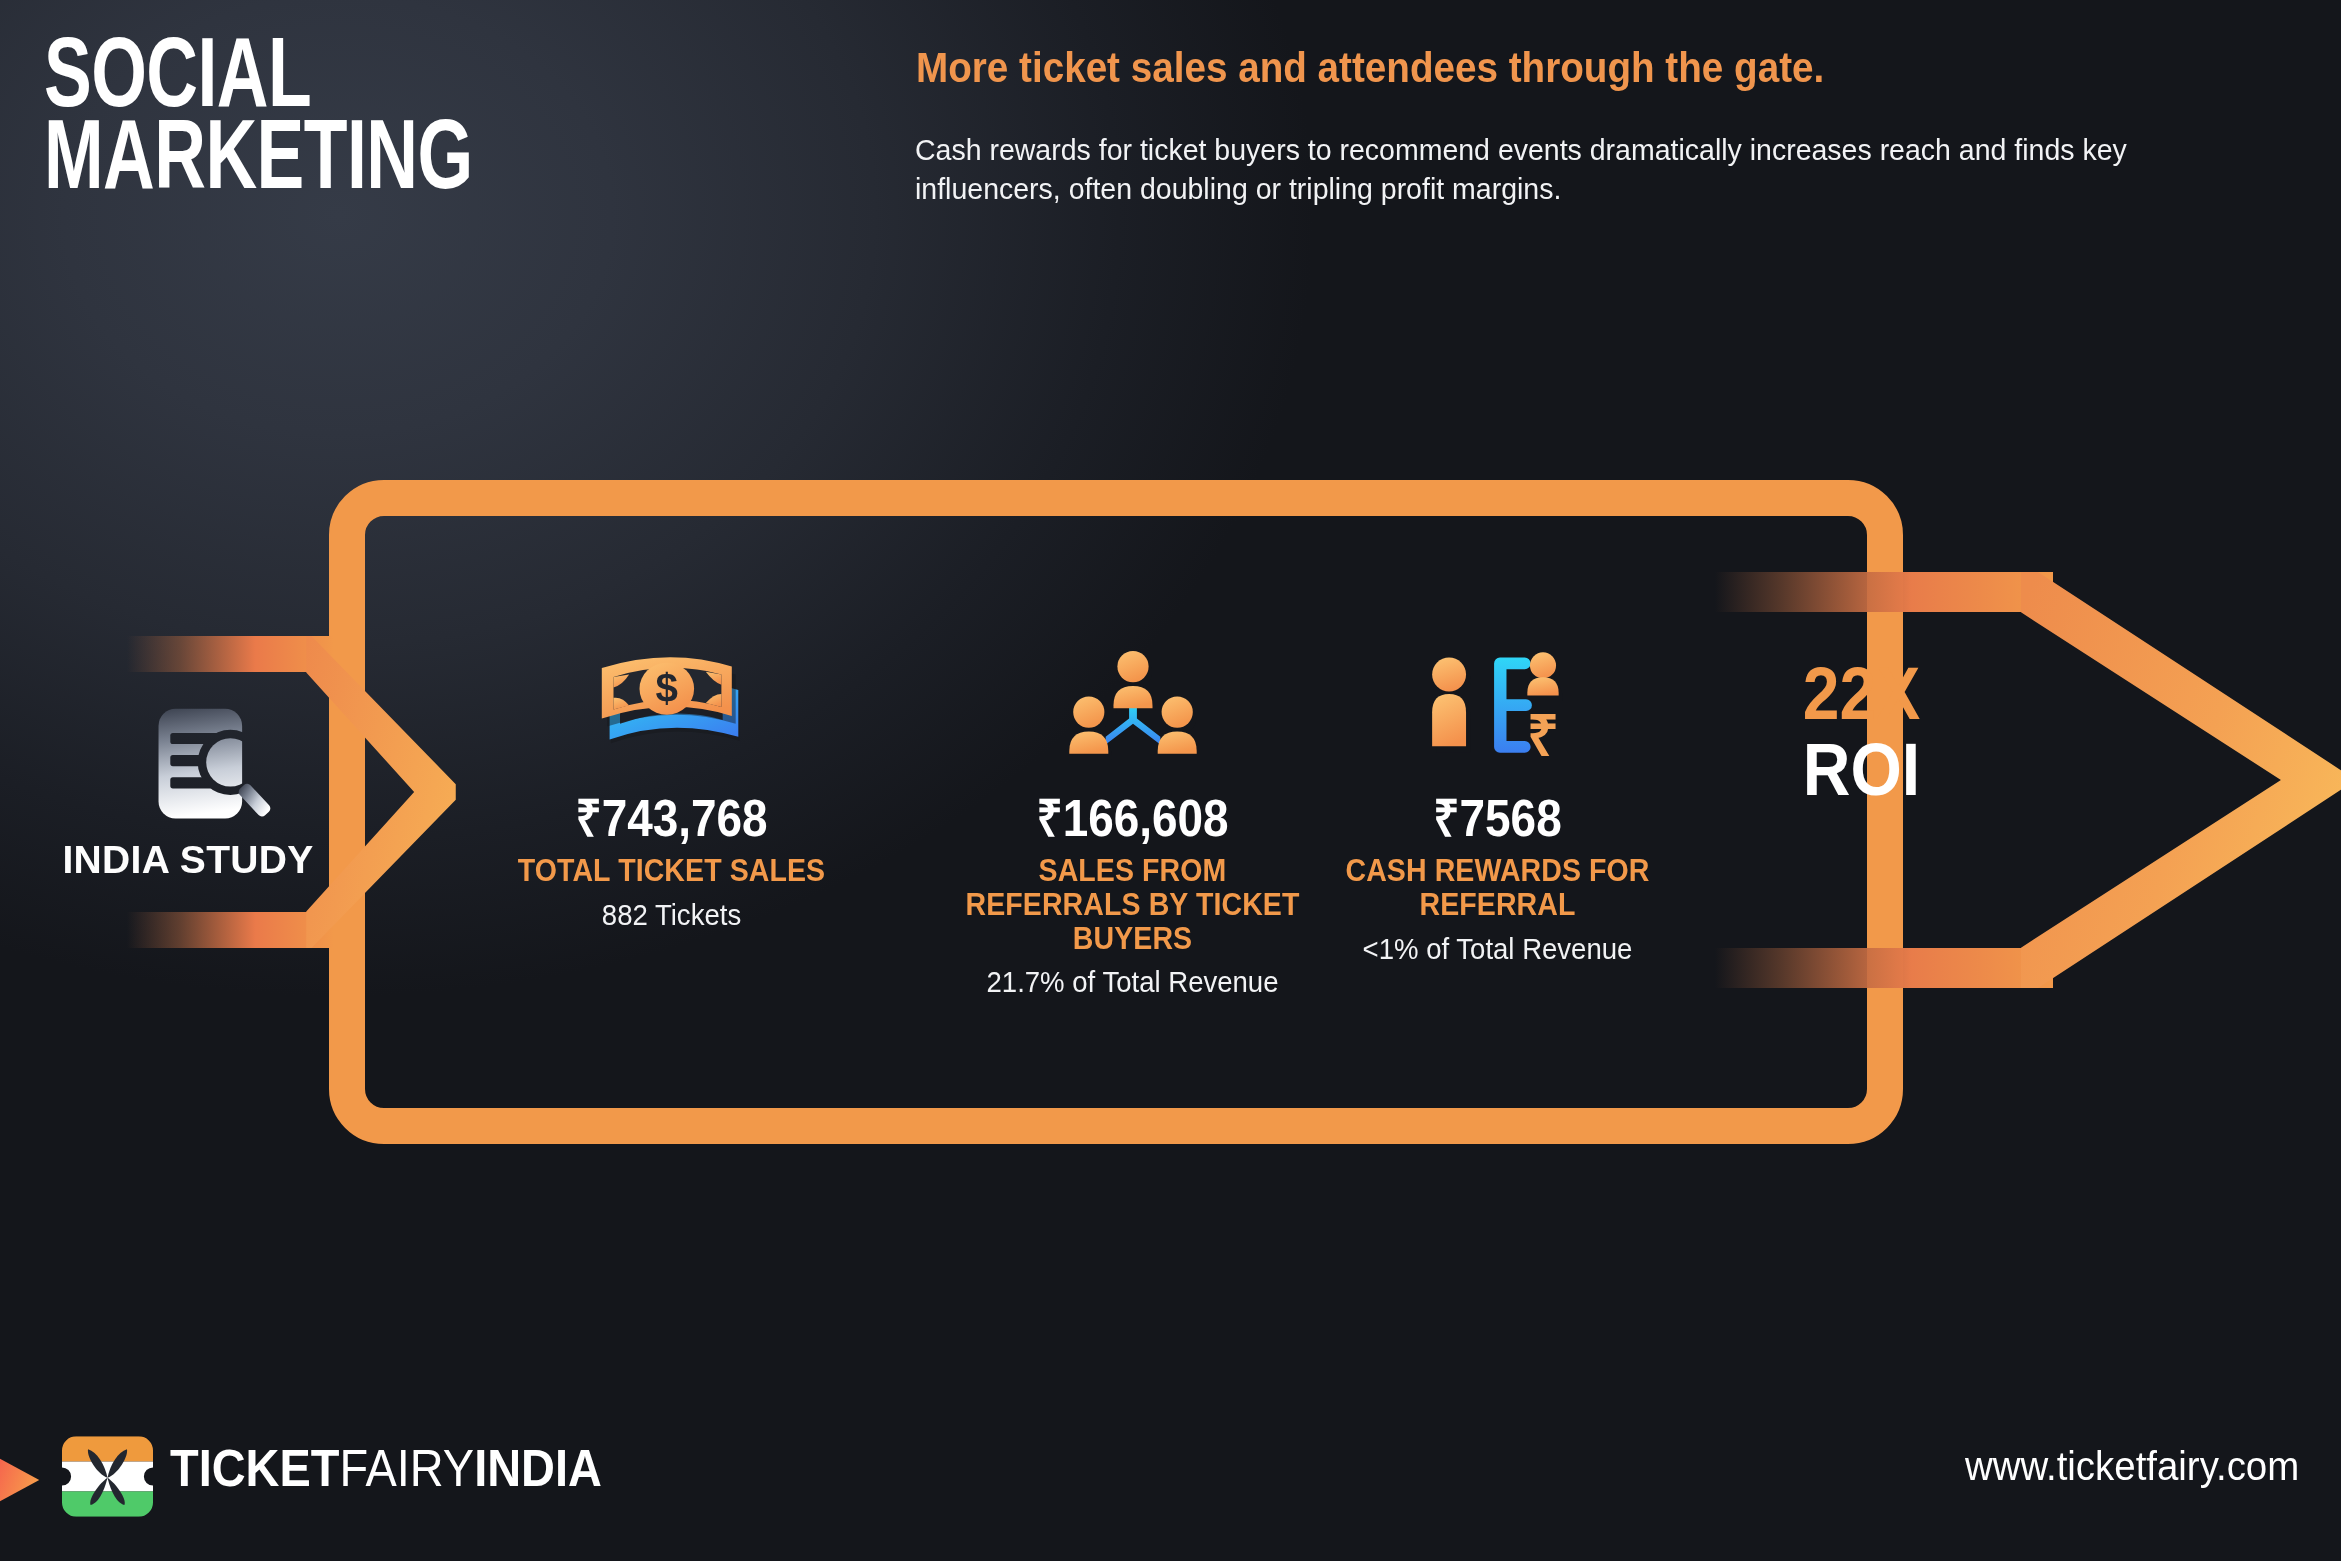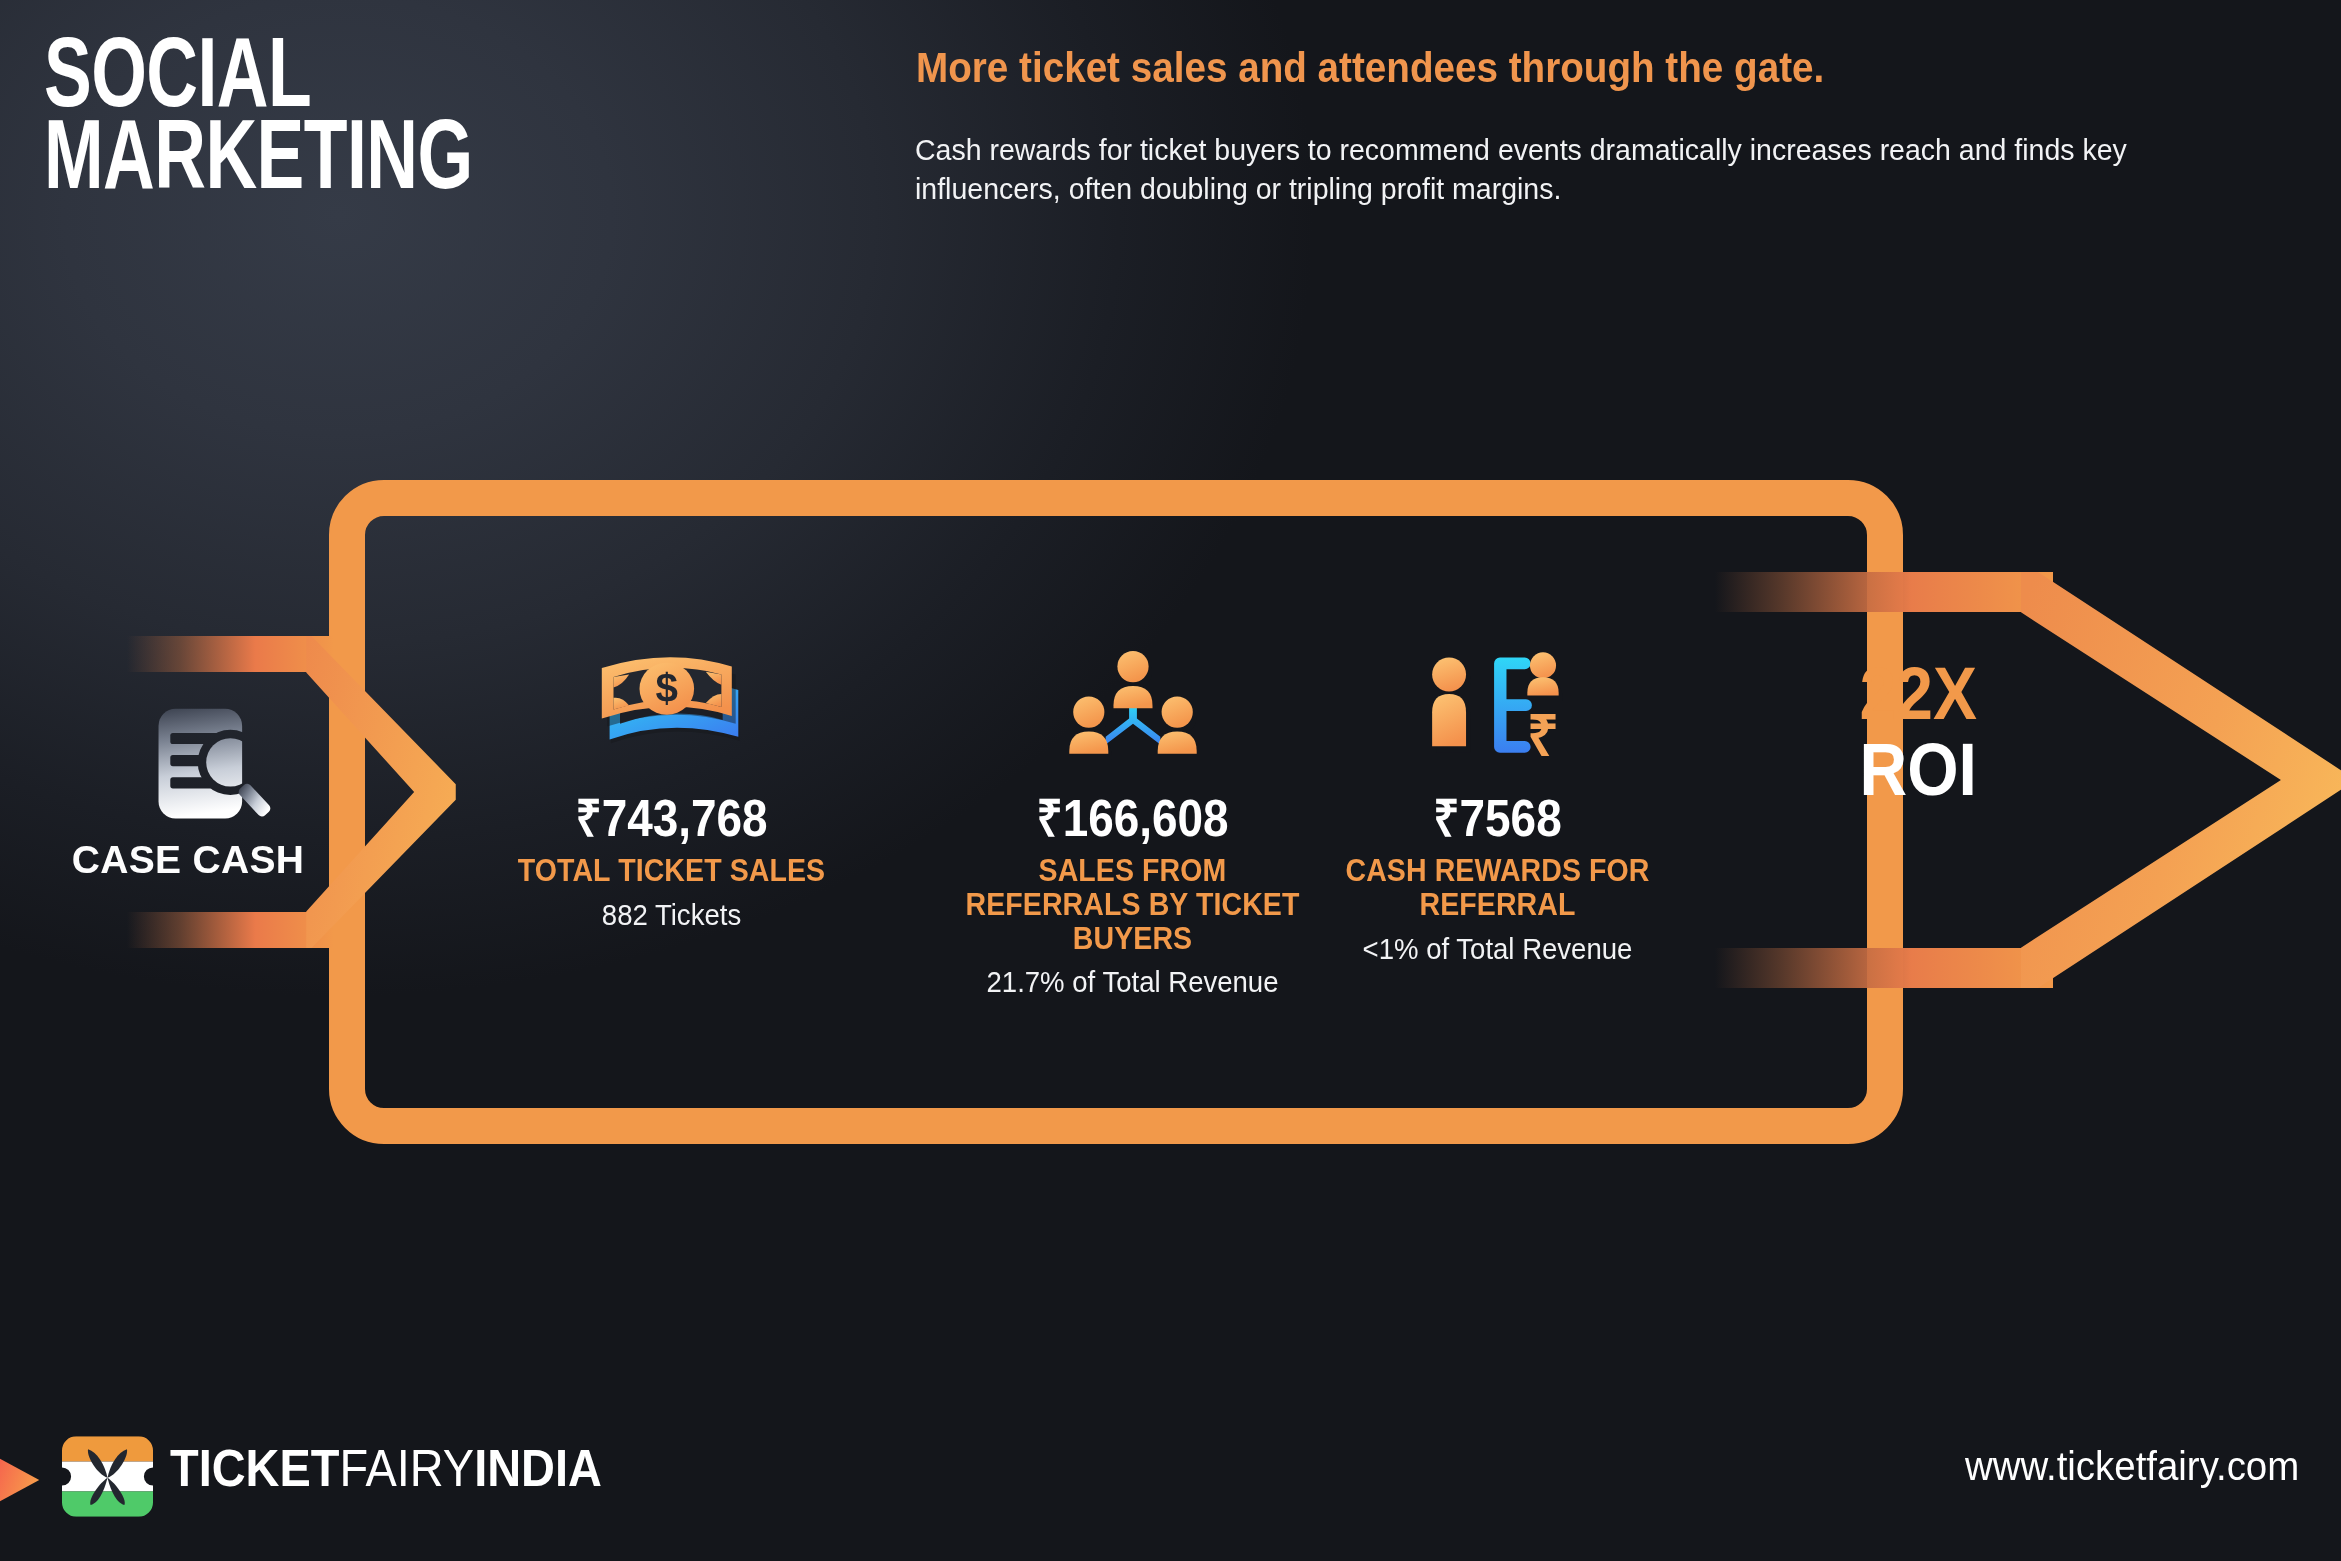--- a/index.html
+++ b/index.html
@@ -97,22 +97,22 @@
     width:627px; height:416px;
   }
   .rarrow .tail{
     position:absolute; height:40px; width:338px; left:0;
     background:linear-gradient(90deg, rgba(242,153,74,0) 0%, rgba(110,68,48,0.75) 20%, #e87c4a 58%, #f2994a 100%);
   }
   .rarrow .tail.t1{ top:0; }
   .rarrow .tail.t2{ bottom:0; }
   .rarrow .body{ position:absolute; left:306px; top:0; width:321px; height:416px; }
   .roi-wrap{
-    position:absolute; left:1840px; top:656px;
-    width:325px; 
+    position:absolute; left:1699px; top:656px;
+    width:325px; text-align:center;
   }
   .roi-x{
     color:#f2994a; font-weight:700; font-size:75px; line-height:1.0;
     transform:scaleX(0.88); transform-origin:center;
   }
   .roi-t{
     color:#ffffff; font-weight:700; font-size:75px; line-height:1.02;
     transform:scaleX(0.88); transform-origin:center;
   }
 
@@ -205,21 +205,21 @@
           <circle cx="120" cy="100" r="50" fill="#000"></circle>
           <circle cx="120" cy="100" r="37" fill="#fff"></circle>
         </mask>
       </defs>
       <g mask="url(#docmask)">
         <rect x="10" y="18" width="128" height="168" rx="26" fill="url(#docg)"></rect>
       </g>
       <rect x="146" y="130" width="22" height="56" rx="7" transform="rotate(-43 157 158)" fill="url(#docg)"></rect>
     </svg>
   </div>
-  <div class="cs-label">CASE CASH</div>
+  <div class="cs-label">INDIA STUDY</div>
 
   <div class="stat" id="stat0">
     <div class="ico">
       <svg width="169" height="117" viewBox="0 0 260 180">
         <defs>
           <linearGradient id="bl" x1="0.1" y1="0" x2="0.9" y2="1">
             <stop offset="0" stop-color="#2fd0f5"></stop>
               <stop offset="1" stop-color="#3b7ef0"></stop>
           </linearGradient>
           <linearGradient id="og" x1="0.1" y1="0" x2="0.6" y2="1">

